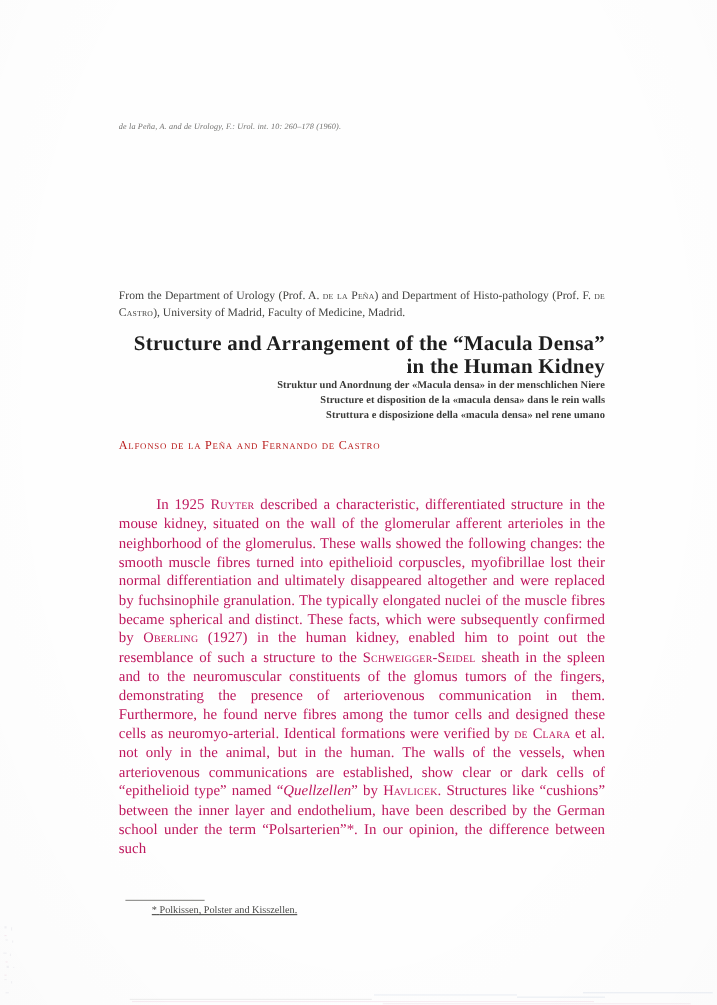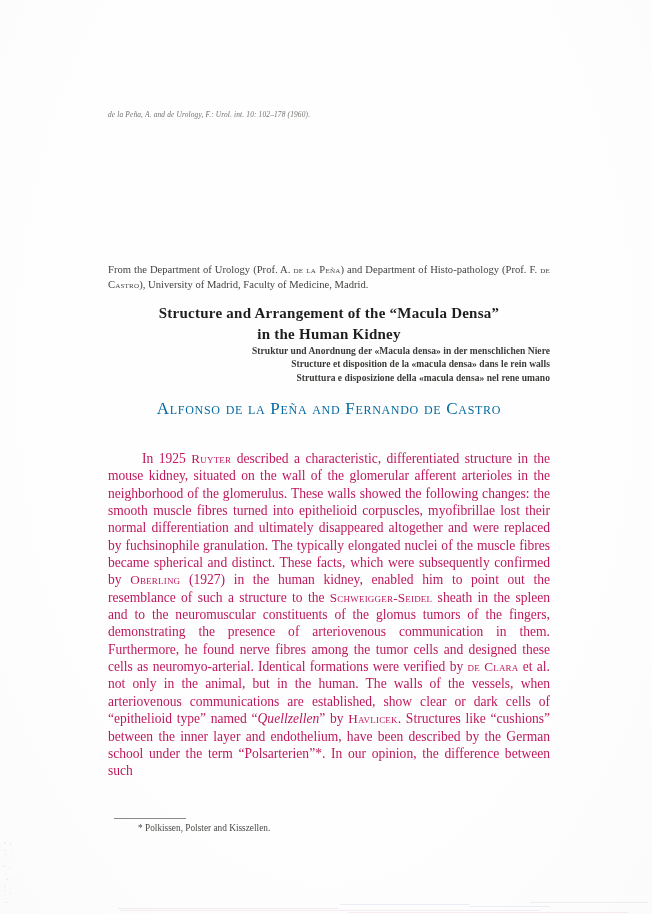--- a/index.html
+++ b/index.html
@@ -56,50 +56,51 @@
     letter-spacing: 0.2px;
   }
   .title-block {
     position: absolute;
     left: 108px;
     top: 303px;
     width: 442px;
     text-align: center;
   }
   .title-main {
-    font-size: 15px;
+    font-size: 19px;
     font-weight: bold;
     line-height: 20.5px;
     letter-spacing: 0.25px;
     color: #1e1e1e;
+    text-align: right;
   }
   .subtitles {
     position: absolute;
     left: 108px;
     top: 345px;
     width: 442px;
     text-align: right;
   }
   .subtitle {
     font-size: 9.5px;
     font-weight: bold;
     line-height: 13.4px;
     color: #3a3a38;
     letter-spacing: 0.05px;
   }
   .byline {
     position: absolute;
     left: 108px;
     top: 399px;
     width: 442px;
-    text-align: center;
+    text-align: left;
     font-variant: small-caps;
-    font-size: 17px;
+    font-size: 11px;
     letter-spacing: 0.7px;
-    color: #0369a1;
+    color: #b91c1c;
   }
   .body-text {
     position: absolute;
     left: 108px;
     top: 450px;
     width: 442px;
     font-size: 13.55px;
     line-height: 17.35px;
     color: #be185d;
     text-align: justify;
@@ -122,20 +123,21 @@
     background: #8a8a88;
   }
   .footnote {
     position: absolute;
     left: 138px;
     top: 822px;
     width: 400px;
     font-size: 9.3px;
     line-height: 13px;
     color: #4a4a48;
+    text-decoration: underline;
   }
   .scan-noise {
     position: absolute;
     left: 0;
     bottom: 0;
     width: 100%;
     height: 74px;
     pointer-events: none;
     opacity: 0.5;
   }
@@ -144,21 +146,21 @@
 <body>
 
 <div class="page">
 
   <div class="paper-tint"></div>
 
   <div class="citation-line">
     <span>de la Peña, A. and de Urology, F.:</span>
     <span>Urol. int.</span>
     <span class="vol">10:</span>
-    <span>102–178</span>
+    <span>260–178</span>
     <span>(1960).</span>
   </div>
 
   <div class="affiliation">
     <span>From the Department of Urology (Prof. A. </span><span class="sc">de la Peña</span><span>) and Department of Histo-pathology (Prof. F. </span><span class="sc">de Castro</span><span>), University of Madrid, Faculty of Medicine, Madrid.</span>
   </div>
 
   <div class="title-block">
     <div class="title-main">Structure and Arrangement of the “Macula Densa”</div>
     <div class="title-main">in the Human Kidney</div>

